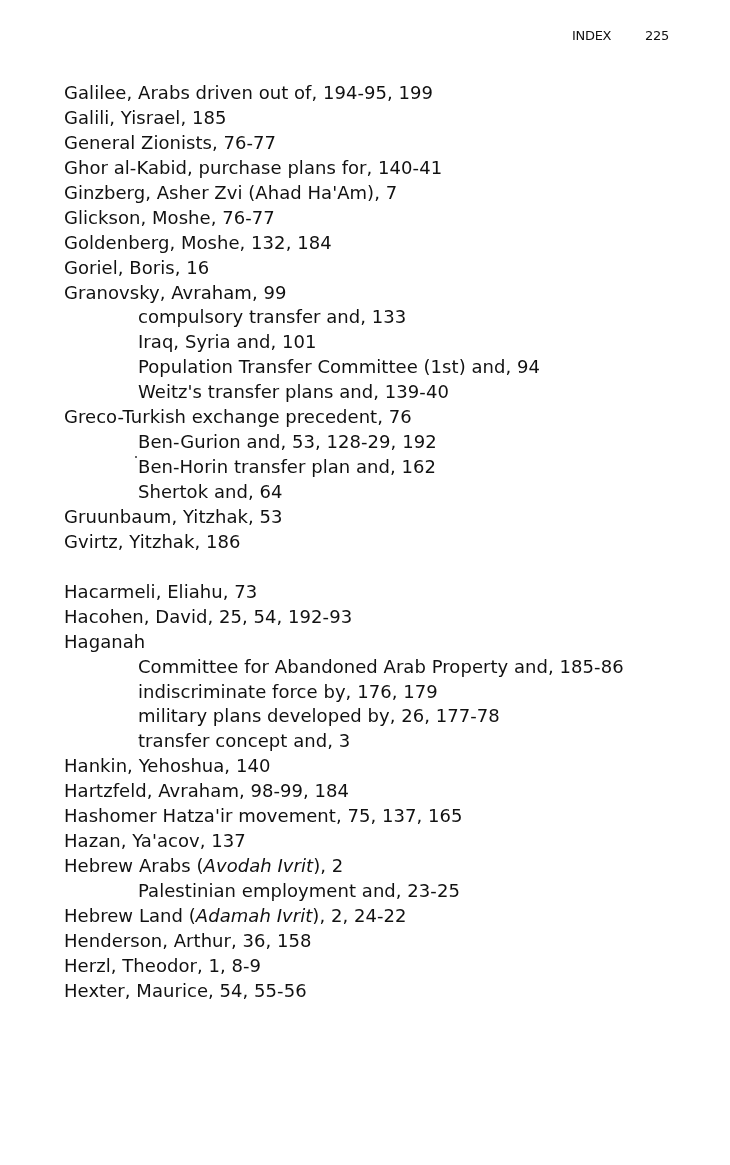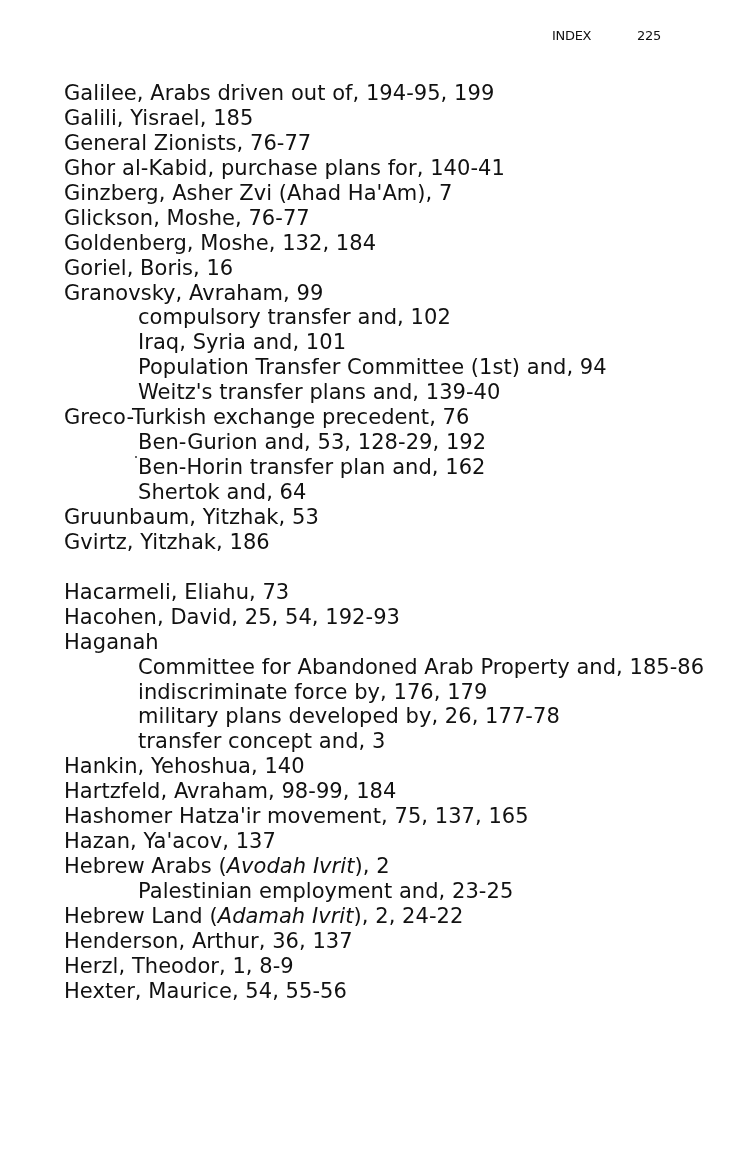--- a/index.html
+++ b/index.html
@@ -11,38 +11,38 @@
       width: 730px;
       height: 1165px;
       position: relative;
       overflow: hidden;
       font-family: "DejaVu Sans", sans-serif;
       color: #111111;
     }
     .running-head {
       position: absolute;
       top: 28px;
-      left: 552px;
+      left: 572px;
       font-size: 13px;
       letter-spacing: -0.3px;
       display: flex;
-      gap: 12px;
+      gap: 0;
       align-items: center;
     }
     .running-head .title { width: 73px; }
     .index-list {
       position: absolute;
       top: 81px;
       left: 62px;
       margin: 0;
       padding: 0;
       list-style: none;
     }
     .entry {
-      font-size: 21px;
+      font-size: 18px;
       line-height: 24.95px;
       height: 24.95px;
       white-space: nowrap;
       letter-spacing: 0.05px;
     }
     .entry.main { padding-left: 2px; }
     .entry.sub { padding-left: 76px; }
     .entry.blank { height: 24.95px; }
     .entry em { font-style: italic; }
     .stray-dot {
@@ -66,21 +66,21 @@
 <ul class="index-list">
   <li class="entry main">Galilee, Arabs driven out of, 194-95, 199</li>
   <li class="entry main">Galili, Yisrael, 185</li>
   <li class="entry main">General Zionists, 76-77</li>
   <li class="entry main">Ghor al-Kabid, purchase plans for, 140-41</li>
   <li class="entry main">Ginzberg, Asher Zvi (Ahad Ha'Am), 7</li>
   <li class="entry main">Glickson, Moshe, 76-77</li>
   <li class="entry main">Goldenberg, Moshe, 132, 184</li>
   <li class="entry main">Goriel, Boris, 16</li>
   <li class="entry main">Granovsky, Avraham, 99</li>
-  <li class="entry sub">compulsory transfer and, 102</li>
+  <li class="entry sub">compulsory transfer and, 133</li>
   <li class="entry sub">Iraq, Syria and, 101</li>
   <li class="entry sub">Population Transfer Committee (1st) and, 94</li>
   <li class="entry sub">Weitz's transfer plans and, 139-40</li>
   <li class="entry main">Greco-Turkish exchange precedent, 76</li>
   <li class="entry sub">Ben-Gurion and, 53, 128-29, 192</li>
   <li class="entry sub">Ben-Horin transfer plan and, 162</li>
   <li class="entry sub">Shertok and, 64</li>
   <li class="entry main">Gruunbaum, Yitzhak, 53</li>
   <li class="entry main">Gvirtz, Yitzhak, 186</li>
   <li class="entry blank"></li>
@@ -91,18 +91,18 @@
   <li class="entry sub">indiscriminate force by, 176, 179</li>
   <li class="entry sub">military plans developed by, 26, 177-78</li>
   <li class="entry sub">transfer concept and, 3</li>
   <li class="entry main">Hankin, Yehoshua, 140</li>
   <li class="entry main">Hartzfeld, Avraham, 98-99, 184</li>
   <li class="entry main">Hashomer Hatza'ir movement, 75, 137, 165</li>
   <li class="entry main">Hazan, Ya'acov, 137</li>
   <li class="entry main"><span>Hebrew Arabs (</span><em>Avodah Ivrit</em><span>), 2</span></li>
   <li class="entry sub">Palestinian employment and, 23-25</li>
   <li class="entry main"><span>Hebrew Land (</span><em>Adamah Ivrit</em><span>), 2, 24-22</span></li>
-  <li class="entry main">Henderson, Arthur, 36, 137</li>
+  <li class="entry main">Henderson, Arthur, 36, 158</li>
   <li class="entry main">Herzl, Theodor, 1, 8-9</li>
   <li class="entry main">Hexter, Maurice, 54, 55-56</li>
 </ul>
 
 <div class="stray-dot"></div>
 
 </body></html>

